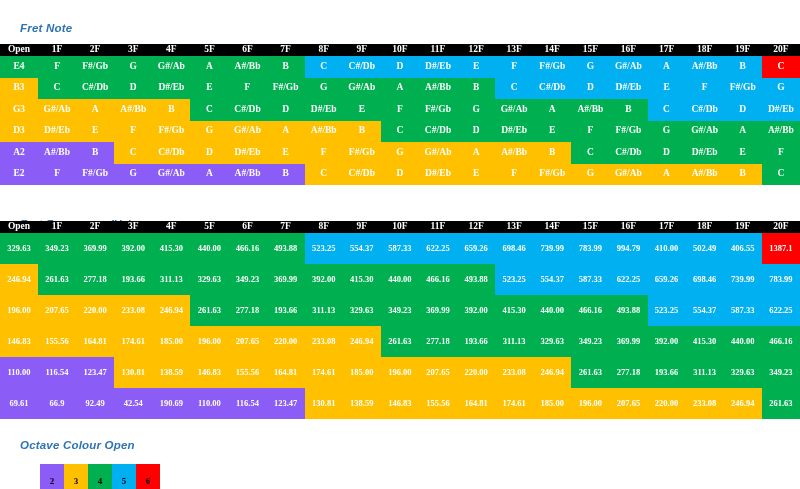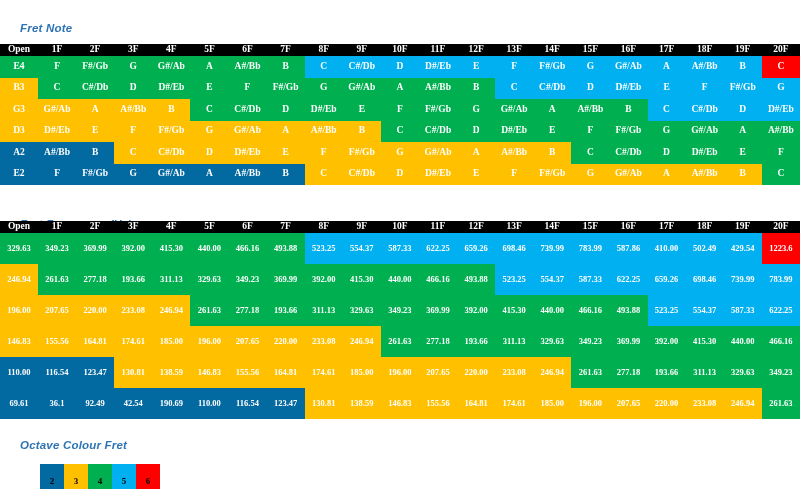--- a/index.html
+++ b/index.html
@@ -46,21 +46,21 @@
   }
 
   
   #note-table{width:800px;}
   #note-table td{height:21.5px;font-size:9.5px;font-weight:bold;}
 
   
   #freq-table{width:800px;}
   #freq-table td{height:31px;font-size:8.5px;font-weight:bold;}
 
-  .oct2{background:#0369a1;}
+  .oct2{background:#8b5cf6;}
   .oct3{background:#FFC000;}
   .oct4{background:#00B050;}
   .oct5{background:#00B0F0;}
   .oct6{background:#FF0000;}
 
   
   .legend-wrap{margin-left:20px;}
   table.legend{border-collapse:collapse;table-layout:fixed;}
   table.legend td{
     width:24px;height:33px;
@@ -294,25 +294,25 @@
             <td class="oct4">466.16</td>
             <td class="oct4">493.88</td>
             <td class="oct5">523.25</td>
             <td class="oct5">554.37</td>
             <td class="oct5">587.33</td>
             <td class="oct5">622.25</td>
             <td class="oct5">659.26</td>
             <td class="oct5">698.46</td>
             <td class="oct5">739.99</td>
             <td class="oct5">783.99</td>
-            <td class="oct5">587.86</td>
+            <td class="oct5">994.79</td>
             <td class="oct5">410.00</td>
             <td class="oct5">502.49</td>
-            <td class="oct5">429.54</td>
-            <td class="oct6">1223.6</td>
+            <td class="oct5">406.55</td>
+            <td class="oct6">1387.1</td>
           </tr>
           <tr>
             <td class="oct3">246.94</td>
             <td class="oct4">261.63</td>
             <td class="oct4">277.18</td>
             <td class="oct4">193.66</td>
             <td class="oct4">311.13</td>
             <td class="oct4">329.63</td>
             <td class="oct4">349.23</td>
             <td class="oct4">369.99</td>
@@ -394,21 +394,21 @@
             <td class="oct3">246.94</td>
             <td class="oct4">261.63</td>
             <td class="oct4">277.18</td>
             <td class="oct4">193.66</td>
             <td class="oct4">311.13</td>
             <td class="oct4">329.63</td>
             <td class="oct4">349.23</td>
           </tr>
           <tr>
             <td class="oct2">69.61</td>
-            <td class="oct2">36.1</td>
+            <td class="oct2">66.9</td>
             <td class="oct2">92.49</td>
             <td class="oct2">42.54</td>
             <td class="oct2">190.69</td>
             <td class="oct2">110.00</td>
             <td class="oct2">116.54</td>
             <td class="oct2">123.47</td>
             <td class="oct3">130.81</td>
             <td class="oct3">138.59</td>
             <td class="oct3">146.83</td>
             <td class="oct3">155.56</td>
@@ -419,21 +419,21 @@
             <td class="oct3">207.65</td>
             <td class="oct3">220.00</td>
             <td class="oct3">233.08</td>
             <td class="oct3">246.94</td>
             <td class="oct4">261.63</td>
           </tr>
         </tbody>
     </table>
   </div>
 
-  <div class="section-title ttl-leg">Octave Colour Fret</div>
+  <div class="section-title ttl-leg">Octave Colour Open</div>
 
   <div class="blk-leg legend-wrap">
     <table class="legend">
       <tbody>
           <tr id="legend-row">
             <td class="oct2">2</td>
             <td class="oct3">3</td>
             <td class="oct4">4</td>
             <td class="oct5">5</td>
             <td class="oct6">6</td>

